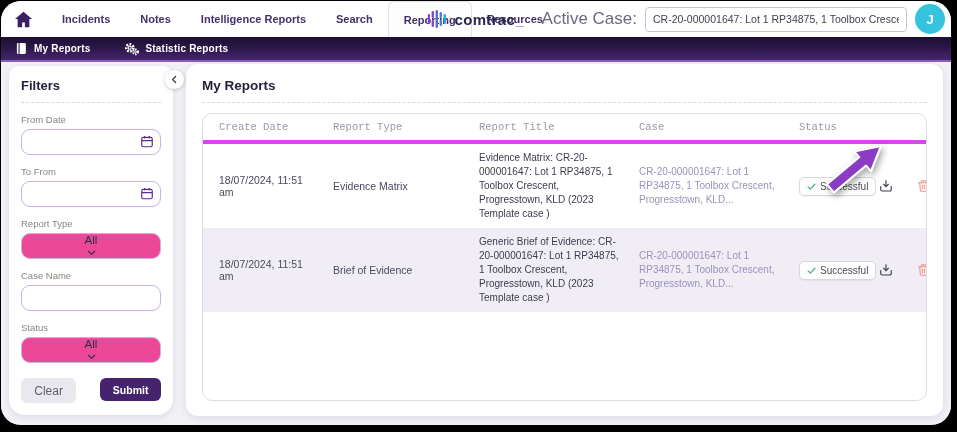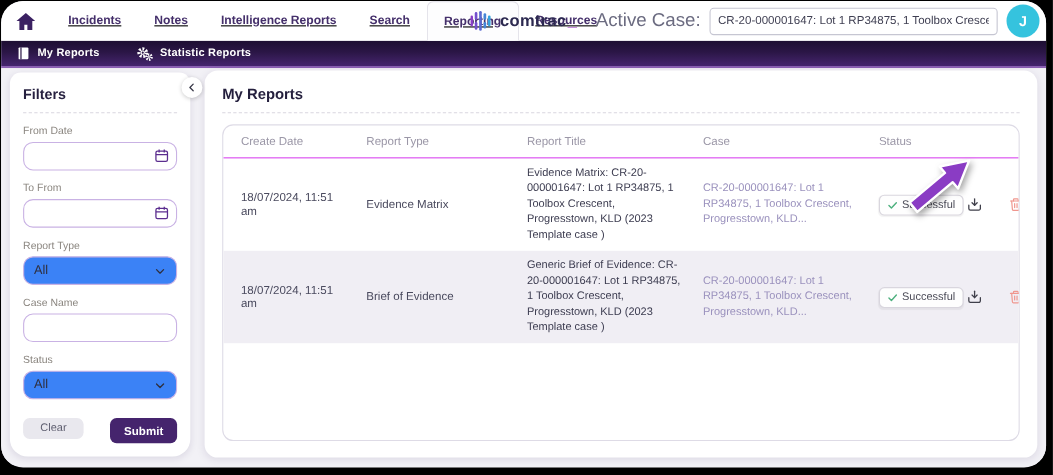--- a/index.html
+++ b/index.html
@@ -2,21 +2,21 @@
 <html><head>
 <meta charset="utf-8">
 <style>
   * { margin:0; padding:0; box-sizing:border-box; }
   html,body { width:957px; height:432px; background:#000; font-family:"Liberation Sans", sans-serif; overflow:hidden; }
   .window { position:absolute; left:1px; top:1px; width:950px; height:424px; border-radius:20px; overflow:hidden; background:#f2f1f6; }
 
   
   .topnav { position:relative; height:36px; background:#fff; display:flex; align-items:center; }
   .home-btn { margin-left:13px; display:flex; align-items:center; border:none; background:none; cursor:pointer; }
-  .nav-items { display:flex; align-items:flex-end; height:100%; margin-left:14px;text-decoration:underline; }
+  .nav-items { display:flex; align-items:flex-end; height:100%; margin-left:14px; }
   .nav-item { height:100%; display:flex; align-items:center; padding:0 15px; font-size:11px; font-weight:600; color:#45306b; cursor:pointer; white-space:nowrap; }
   .nav-item.active { border:1px solid #e3e1e9; border-bottom:none; background:#fdfdfe; border-radius:6px 6px 0 0; }
   .logo { position:absolute; left:50%; top:0; transform:translateX(-50%); height:36px; display:flex; align-items:center; gap:5px; }
   .logo-text { font-size:15px; font-weight:700; color:#2c2950; letter-spacing:.3px; }
   .logo-underscore { font-size:15px; font-weight:700; color:#a94ccc; margin-left:-4px; }
   .case-group { position:absolute; right:6px; top:0; height:36px; display:flex; align-items:center; gap:8px; }
   .case-label { font-size:17px; color:#6b6b80; white-space:nowrap; }
   .case-input { width:262px; height:25px; border:1px solid #c6c6d2; border-radius:4px; font-size:10.5px; color:#3f3f52; padding:0 7px; font-family:"Liberation Sans", sans-serif; }
   .avatar { width:30px; height:30px; border-radius:50%; background:#35c3de; color:#fff; font-size:13px; font-weight:600; display:flex; align-items:center; justify-content:center; flex:0 0 auto; }
 
@@ -27,34 +27,34 @@
   
   .content { position:relative; height:361px; background:#f2f1f6;padding-left:32px; }
 
   .filters-card { position:absolute; left:8px; top:4px; width:164px; height:349px; background:#fff; border-radius:10px 10px 16px 16px; box-shadow:0 2px 7px rgba(40,20,80,.10); padding:10px 12px; }
   .filters-title { font-size:13px; font-weight:700; color:#26203f; margin-top:2px; }
   .dashed { border-top:1px dashed #d9d6e0; margin:9px 0 2px; }
   .f-label { display:block; font-size:9.5px; color:#8a857f; margin:11px 0 4px; }
   .f-input-wrap { position:relative; }
   .f-input { width:100%; height:26px; border:1.3px solid #c9b2e4; border-radius:9px; padding:0 26px 0 8px; font-size:11px; color:#3a3a4e; background:#fff; font-family:"Liberation Sans", sans-serif; }
   .cal-btn { position:absolute; right:7px; top:5px; border:none; background:none; cursor:pointer; padding:0; line-height:0; }
-  .f-select { width:100%; height:26px; border:1.3px solid #c9b2e4; border-radius:9px; display:flex; align-items:center; justify-content:space-between; padding:0 9px; font-size:11.5px; color:#2f2f3e; cursor:pointer; background:#3b82f6; }
+  .f-select { width:100%; height:26px; border:1.3px solid #c9b2e4; border-radius:9px; display:flex; align-items:center; justify-content:space-between; padding:0 9px; font-size:11.5px; color:#2f2f3e; cursor:pointer; background:#ec4899;flex-direction:column; }
   .filter-buttons { position:absolute; left:12px; right:12px; bottom:12px; display:flex; gap:12px; }
-  .btn-clear { flex:1; height:19px; background:#e9e8ee; color:#5f5f70; border:none; border-radius:6px; font-size:10px; cursor:pointer; font-family:"Liberation Sans", sans-serif; }
+  .btn-clear { flex:1; height:25px; background:#e9e8ee; color:#5f5f70; border:none; border-radius:6px; font-size:12px; cursor:pointer; font-family:"Liberation Sans", sans-serif; }
   .btn-submit { flex:1.1; height:23px; background:#45246d; color:#fff; border:none; border-radius:6px; font-size:10.5px; font-weight:600; cursor:pointer; font-family:"Liberation Sans", sans-serif;margin-left:12px; }
 
   .collapse-btn { position:absolute; left:164px; top:8px; width:19px; height:19px; border-radius:50%; background:#fff; border:none; box-shadow:0 1px 4px rgba(0,0,0,.20); display:flex; align-items:center; justify-content:center; cursor:pointer; z-index:6; }
 
   .main-card { position:absolute; left:185px; top:2px; width:757px; height:352px; background:#fff; border-radius:12px; box-shadow:0 2px 8px rgba(40,20,80,.10); padding:12px 16px; }
   .main-title { font-size:13.5px; font-weight:700; color:#241f3d; margin-top:2px; }
   .main-card .dashed { margin:9px 0 10px; }
 
   .table { border:1px solid #dedbe6; border-radius:10px; height:288px; overflow:hidden; background:#fff; }
   .thead, .trow { display:grid; grid-template-columns:116px 146px 160px 160px 78px 38px 1fr; }
-  .thead { height:30px; align-items:center; border-bottom:1px solid #d946ef; }
+  .thead { height:30px; align-items:center; border-bottom:4px solid #d946ef;font-family:Liberation Mono, monospace; }
   .th { font-size:10.5px; color:#9b97a7; padding-left:14px; white-space:nowrap; }
   .th:first-child { padding-left:16px; }
   .trow { align-items:center; padding:7px 0; }
   .trow.alt { background:#f0eef4; }
   .cell { padding-left:14px; font-size:10.5px; color:#4a4a5e; }
   .cell:first-child { padding-left:16px; }
   .cell.title { font-size:10px; color:#3c3c50; line-height:1.4; padding-right:6px; }
   .cell.case { font-size:10px; color:#9a91bd; line-height:1.4; padding-right:10px; cursor:pointer; }
   .badge { display:inline-flex; align-items:center; gap:4px; border:1px solid #d9d6de; background:#fefefe; border-radius:5px; padding:3px 7px; font-size:10px; color:#4c4c58; box-shadow:0 1px 1px rgba(0,0,0,.05); white-space:nowrap; }
   .icon-btn { border:none; background:none; cursor:pointer; padding:2px; line-height:0; }

